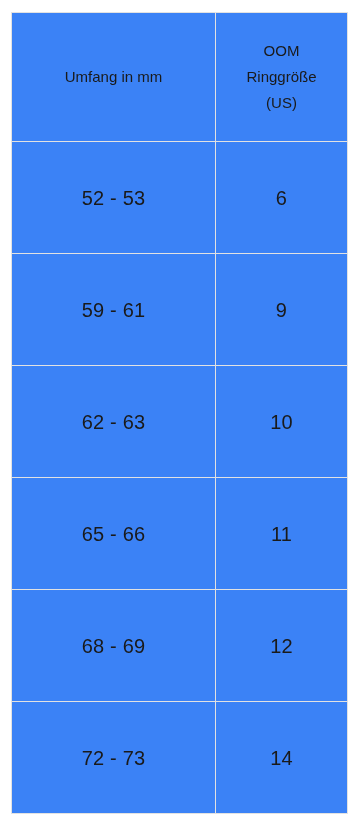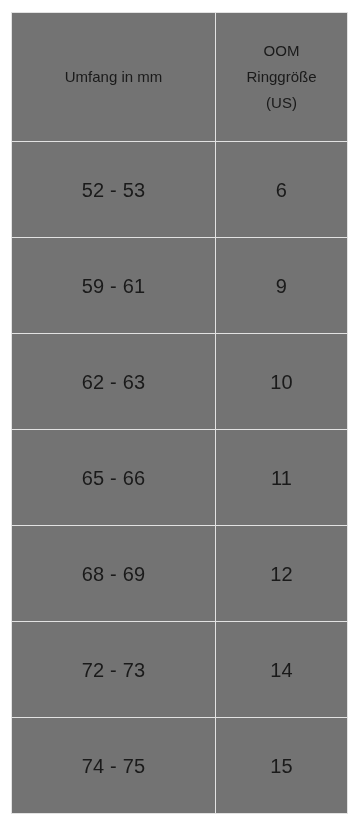--- a/index.html
+++ b/index.html
@@ -38,21 +38,21 @@
   .size-table col.c2 { width: 132px; }
 
   .size-table th,
   .size-table td {
     border: 1px solid #e2e2e2;
     text-align: center;
     vertical-align: middle;
     color: #1a1a1a;
     font-weight: 400;
     padding: 0 4px;
-    background: #737373;
+    background: #3b82f6;
   }
 
   .size-table thead th {
     height: 128px;
     font-size: 15px;
     line-height: 26px;
   }
 
   .size-table thead th .hdr-line {
     display: block;
@@ -104,19 +104,15 @@
         <td>11</td>
       </tr>
       <tr>
         <td>68 - 69</td>
         <td>12</td>
       </tr>
       <tr>
         <td>72 - 73</td>
         <td>14</td>
       </tr>
-      <tr>
-        <td>74 - 75</td>
-        <td>15</td>
-      </tr>
     </tbody>
   </table>
 </div>
 
 </body></html>

